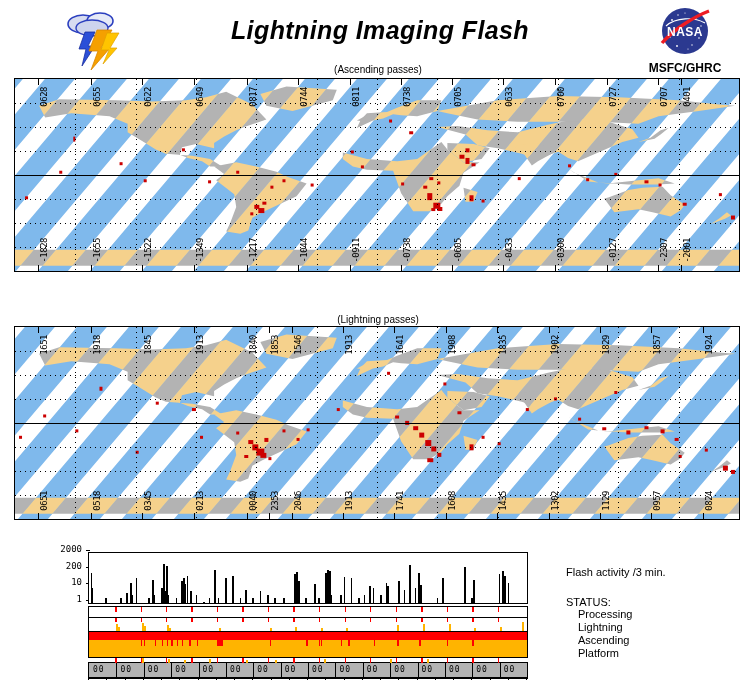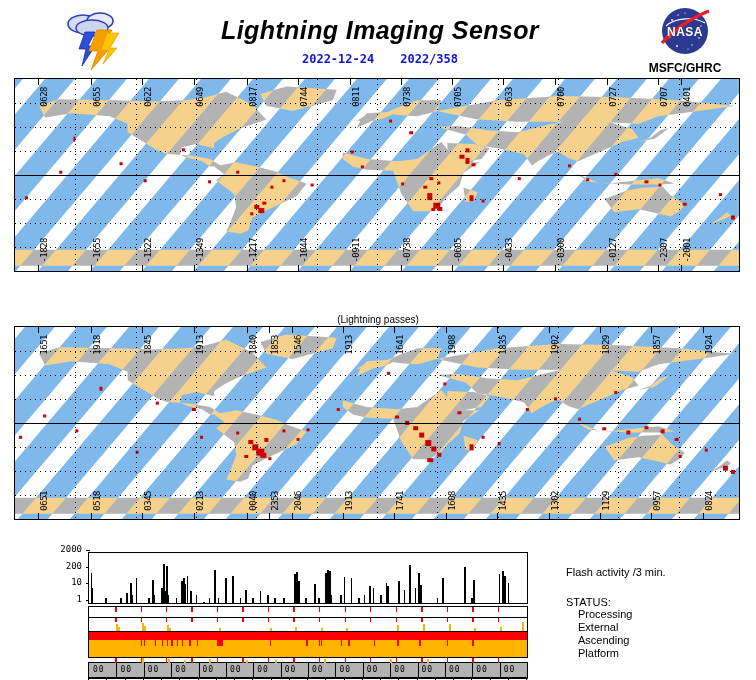--- a/index.html
+++ b/index.html
@@ -99,25 +99,22 @@
       <ellipse cx="37" cy="20" rx="16" ry="8" fill="#cdd4ee" stroke="#2b3fbf" stroke-width="1.4"></ellipse>
 
       <polygon points="30,24 40,24 33,38 40,38 27,58 31,41 24,41" fill="#2b4fd8" stroke="#1a2f9e" stroke-width="0.8"></polygon>
 
       <polygon points="42,22 57,22 46,40 55,40 36,62 43,43 34,43" fill="#f5a000" stroke="#d98600" stroke-width="0.8"></polygon>
 
       <polygon points="52,25 64,25 55,40 62,40 48,56 54,42 46,42" fill="#ffc400" stroke="#e0a000" stroke-width="0.7"></polygon>
     </svg>
   </div>
 
-  <div id="title">Lightning Imaging Sensor</div>
-
-  <div id="date-row">
-    <span>2022-12-24</span><span class="gap"></span><span>2022/358</span>
-  </div>
+  <div id="title">Lightning Imaging Flash</div>
+
 
   <div id="nasa-wrap">
     <div id="nasa-logo">
       <svg viewBox="0 0 54 54" width="54" height="54">
         <circle cx="27" cy="27" r="23" fill="#2b3990"></circle>
         <g fill="#ffffff">
           <circle cx="14" cy="16" r="0.9"></circle>
             <circle cx="20" cy="11" r="0.7"></circle>
           <circle cx="38" cy="14" r="0.8"></circle>
             <circle cx="43" cy="22" r="0.7"></circle>
@@ -129,20 +126,21 @@
             <circle cx="30" cy="45" r="0.6"></circle>
         </g>
         <path d="M8 22 C18 13, 36 13, 47 19" stroke="#ffffff" stroke-width="1.1" fill="none"></path>
         <path d="M4 39 C17 24, 38 12, 51 7" stroke="#ed1c24" stroke-width="3.4" fill="none"></path>
         <text x="27" y="32" font-size="12" font-weight="bold" fill="#ffffff" text-anchor="middle" font-family="Liberation Sans, sans-serif" letter-spacing="0.5">NASA</text>
       </svg>
     </div>
     <div id="nasa-label">MSFC/GHRC</div>
   </div>
 
+  <div class="pass-caption" id="cap-asc">(Ascending passes)</div>
 </div>
 
 <div class="pass-caption" id="cap-desc">(Lightning passes)</div>
 
 <div class="map" id="map-asc">
   <svg class="map-canvas" id="svg-asc" viewBox="0 0 724 192" preserveAspectRatio="none">
       <defs>
         <clipPath id="svg-asc-swath">
           <path d="M -410 212 L -213.20000000000002 -20 L -183.20000000000002 -20 L -380 212 Z"></path>
           <path d="M -358 212 L -161.20000000000002 -20 L -131.20000000000002 -20 L -328 212 Z"></path>
@@ -968,18 +966,18 @@
       <div class="xtick" style="left: 489.5px; height: 3px;"></div>
       <div class="xtick" style="left: 507.75px; height: 3px;"></div>
       <div class="xtick" style="left: 526px; height: 5px;"></div>
     </div>
 
   <div id="legend">
     <div class="leg-line" id="leg-flash">Flash activity /3 min.</div>
     <div class="leg-line" id="leg-status">STATUS:</div>
     <div id="leg-items">
       <div class="leg-line">Processing</div>
-      <div class="leg-line">External</div>
+      <div class="leg-line">Lightning</div>
       <div class="leg-line">Ascending</div>
       <div class="leg-line">Platform</div>
     </div>
   </div>
 </div>
 
 </body></html>

